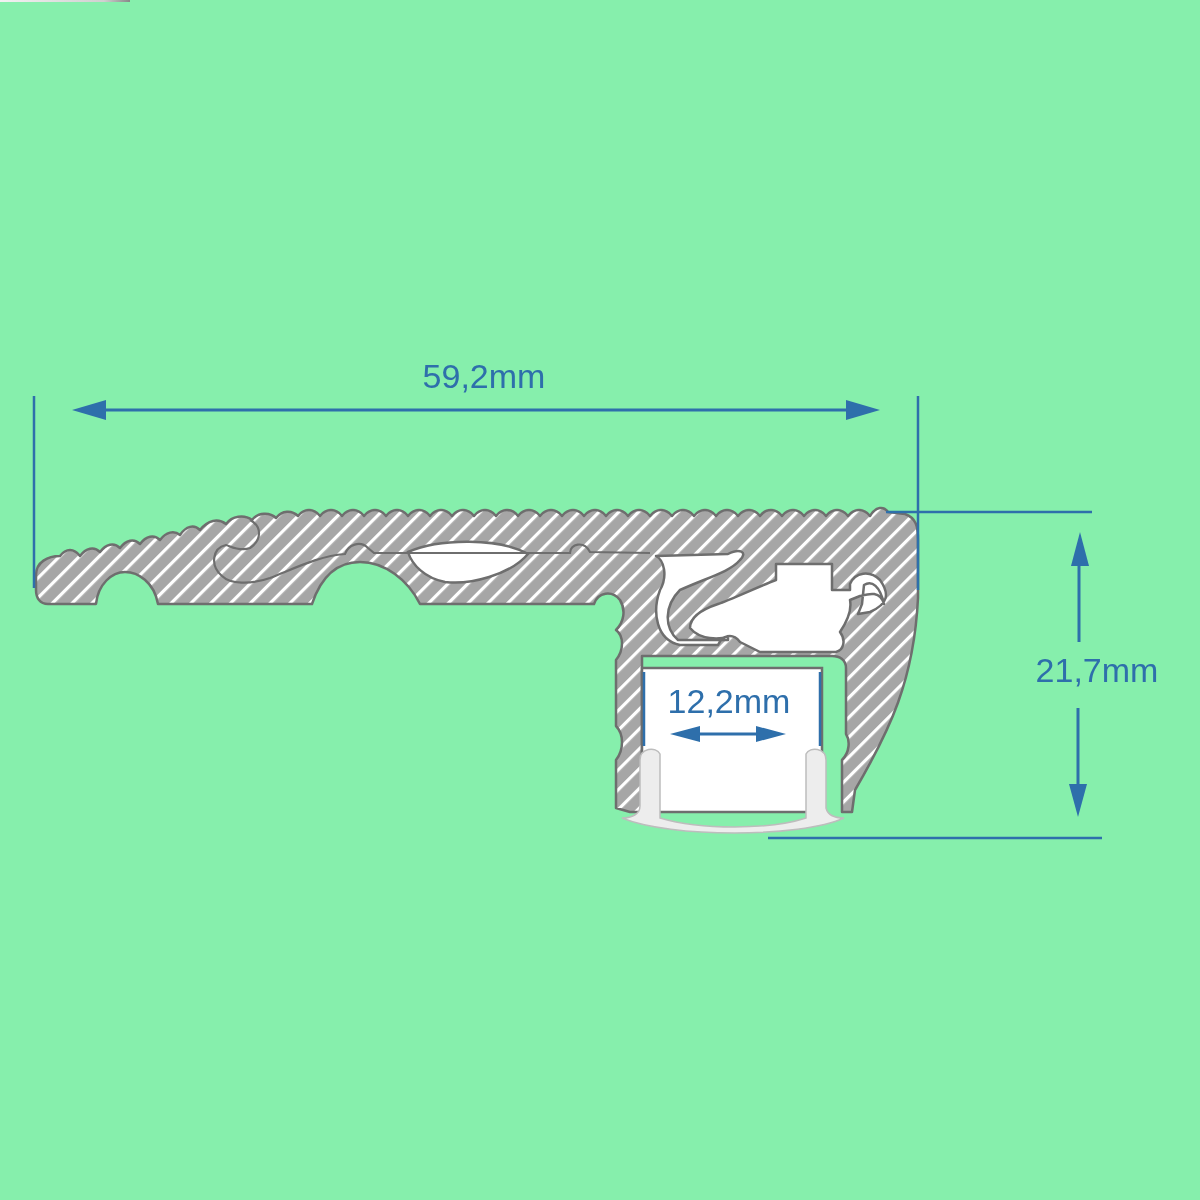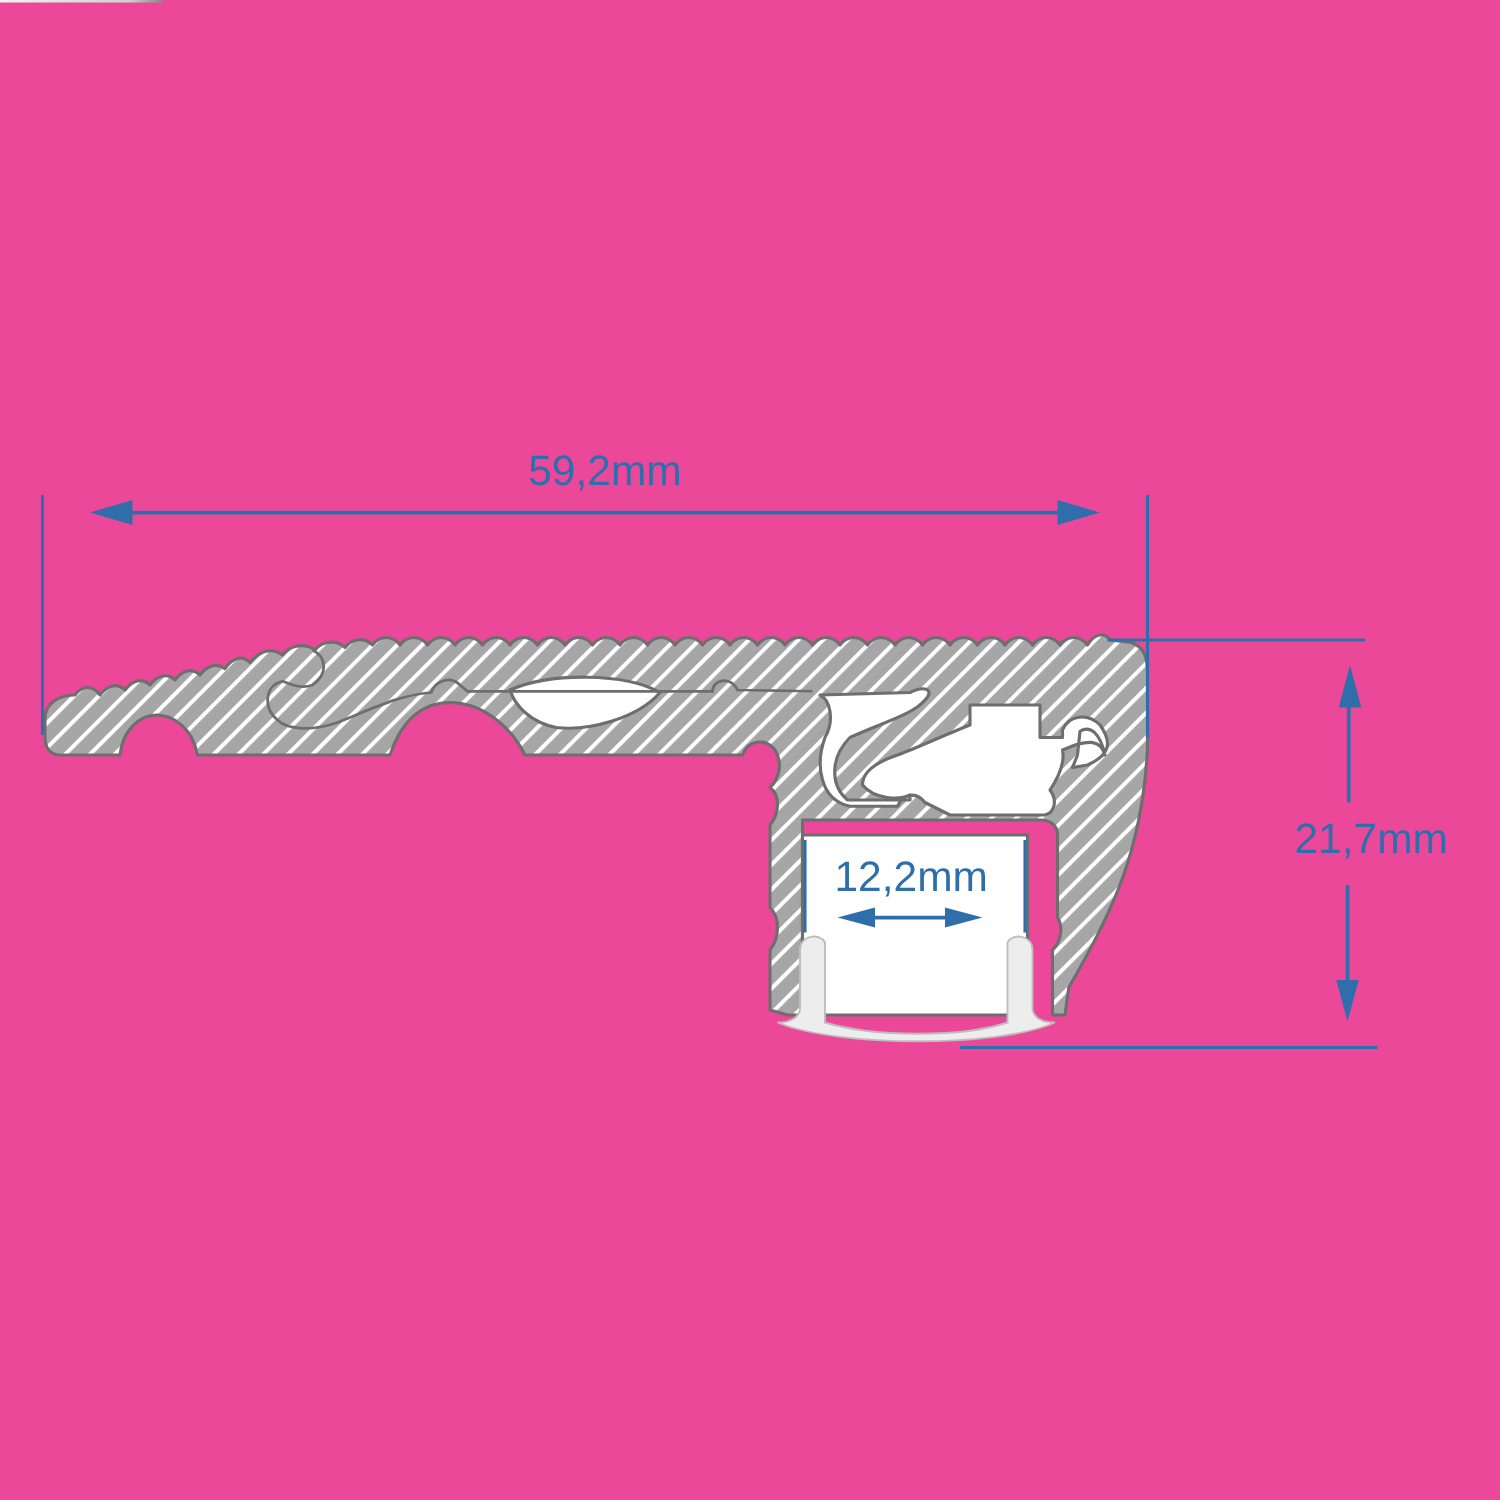--- a/index.html
+++ b/index.html
@@ -1,16 +1,16 @@
 <!DOCTYPE html>
 <html><head>
 <meta charset="utf-8">
 <style>
   html, body { margin: 0; padding: 0; background: #ffffff; }
-  .canvas { position: relative; width: 1200px; height: 1200px; overflow: hidden; background: #ec4899; }
+  .canvas { position: relative; width: 1200px; height: 1200px; overflow: hidden; background: #86efac; }
   .topbar { position: absolute; left: 0; top: 0; width: 130px; height: 2px;
             background: linear-gradient(90deg, #f2f2f2, #d0d0d0 80%, #888 100%); }
   svg { position: absolute; left: 0; top: 0; }
   .dim-label { font-family: "Liberation Sans", sans-serif; font-size: 34px; fill: #2e6fab; }
 </style>
 </head>
 <body>
 
 <div class="canvas">
   <div class="topbar"></div>

